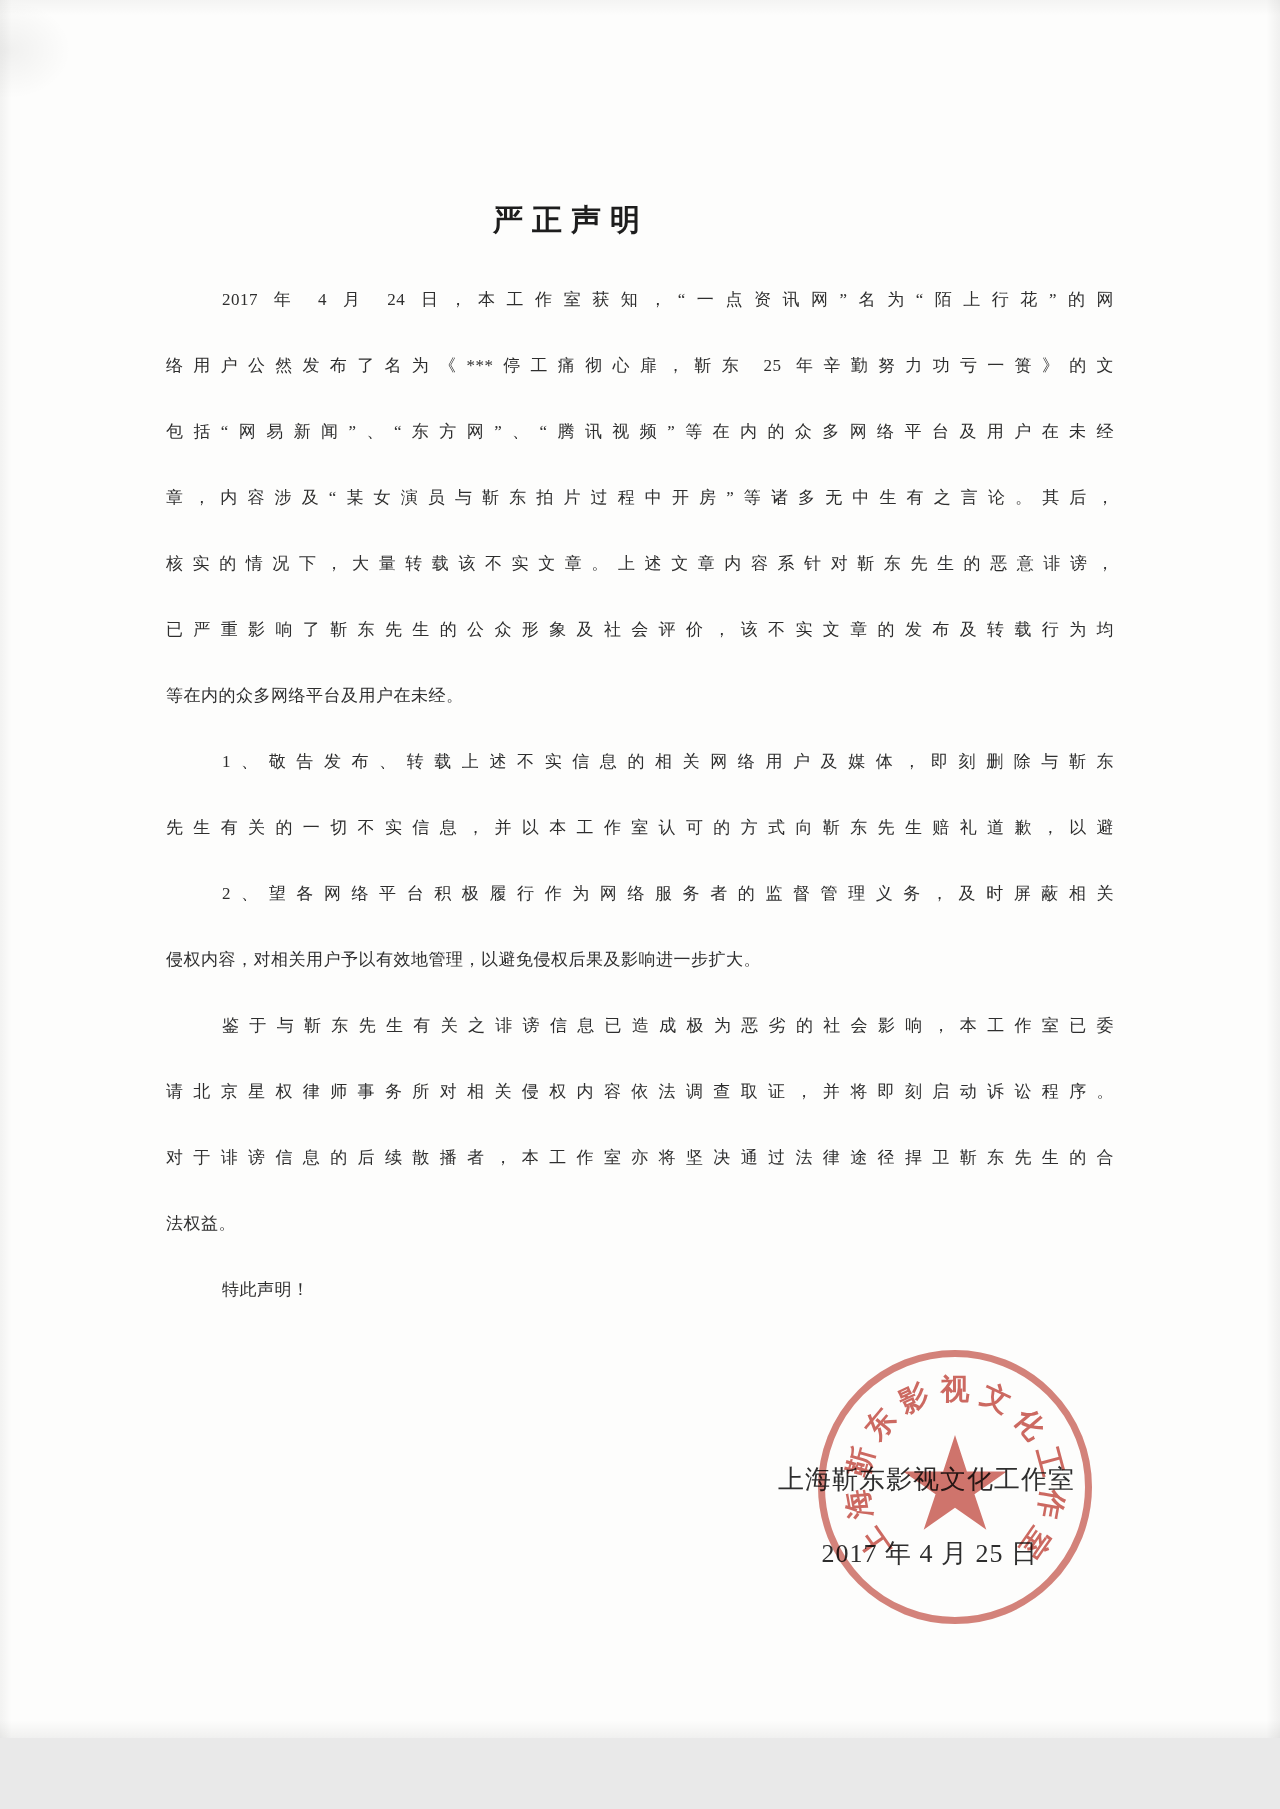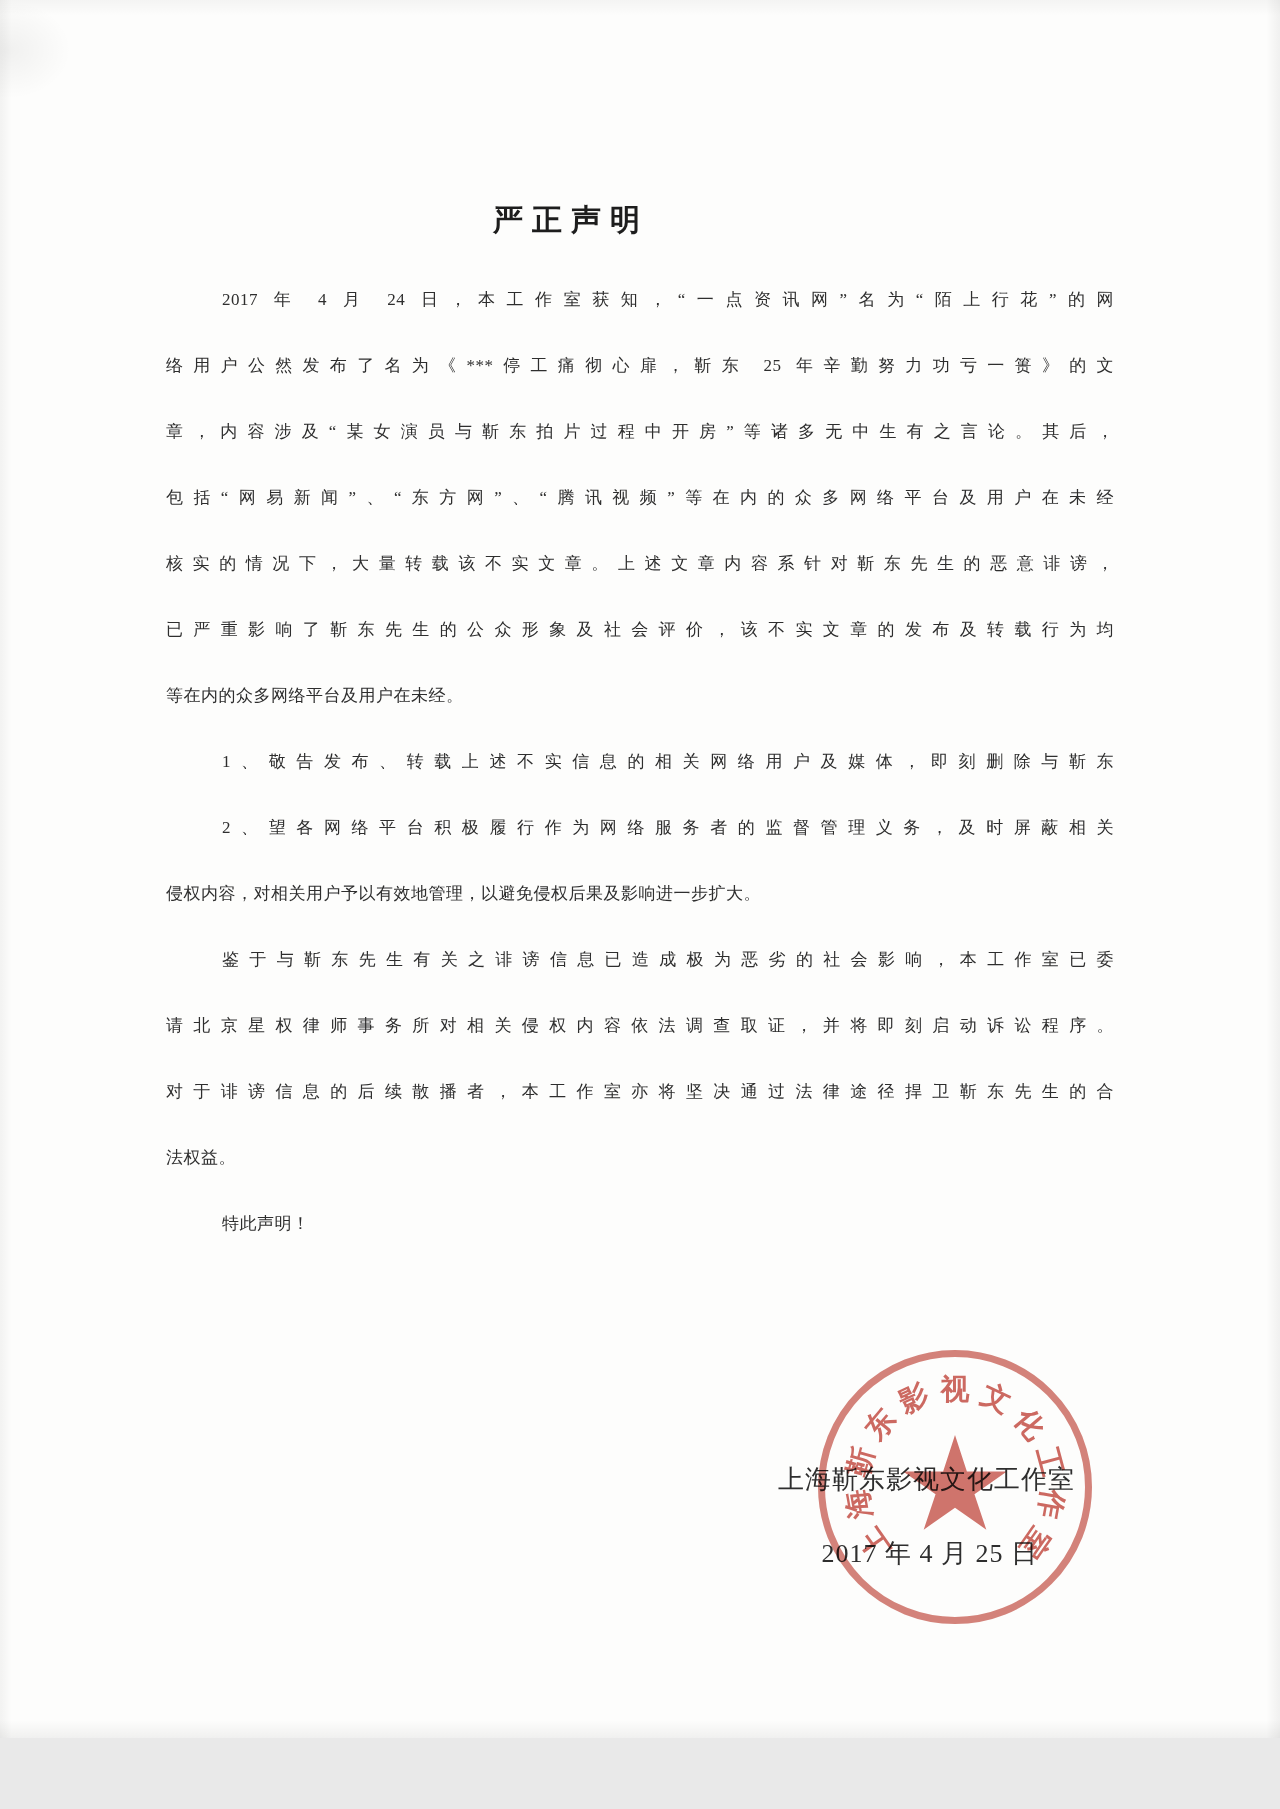--- a/index.html
+++ b/index.html
@@ -86,28 +86,29 @@
 <body>
 
 <div class="page">
 
   <h1 class="doc-title">严正声明</h1>
 
   <div class="doc-body">
     <div>
       <div class="line fill indent">2017 年 4 月 24 日，本工作室获知，“一点资讯网”名为“陌上行花”的网</div>
       <div class="line fill">络用户公然发布了名为《***停工痛彻心扉，靳东 25 年辛勤努力功亏一篑》的文</div>
+      <div class="line fill">包括“网易新闻”、“东方网”、“腾讯视频”等在内的众多网络平台及用户在未经</div>
       <div class="line fill">章，内容涉及“某女演员与靳东拍片过程中开房”等诸多无中生有之言论。其后，</div>
-      <div class="line fill">包括“网易新闻”、“东方网”、“腾讯视频”等在内的众多网络平台及用户在未经</div>
       <div class="line fill">核实的情况下，大量转载该不实文章。上述文章内容系针对靳东先生的恶意诽谤，</div>
       <div class="line fill">已严重影响了靳东先生的公众形象及社会评价，该不实文章的发布及转载行为均</div>
       <div class="line">等在内的众多网络平台及用户在未经。</div>
     </div>
     <div>
       <div class="line fill indent">1、敬告发布、转载上述不实信息的相关网络用户及媒体，即刻删除与靳东</div>
+      <div class="line fill">先生有关的一切不实信息，并以本工作室认可的方式向靳东先生赔礼道歉，以避</div>
     </div>
     <div>
       <div class="line fill indent">2、望各网络平台积极履行作为网络服务者的监督管理义务，及时屏蔽相关</div>
       <div class="line">侵权内容，对相关用户予以有效地管理，以避免侵权后果及影响进一步扩大。</div>
     </div>
     <div>
       <div class="line fill indent">鉴于与靳东先生有关之诽谤信息已造成极为恶劣的社会影响，本工作室已委</div>
       <div class="line fill">请北京星权律师事务所对相关侵权内容依法调查取证，并将即刻启动诉讼程序。</div>
       <div class="line fill">对于诽谤信息的后续散播者，本工作室亦将坚决通过法律途径捍卫靳东先生的合</div>
       <div class="line">法权益。</div>

